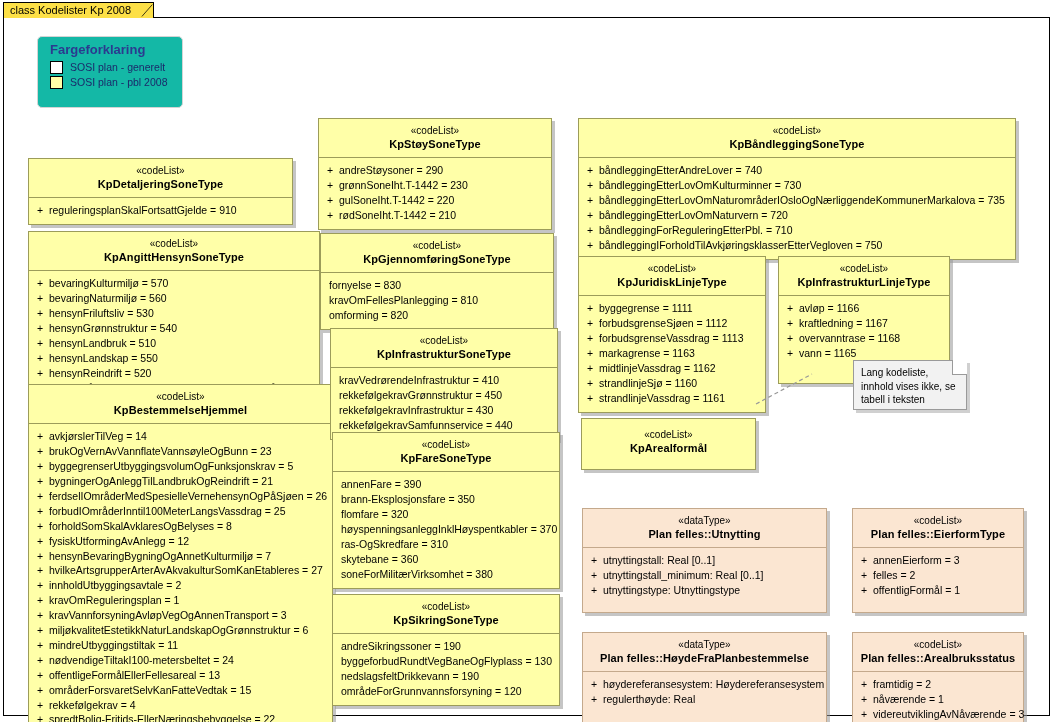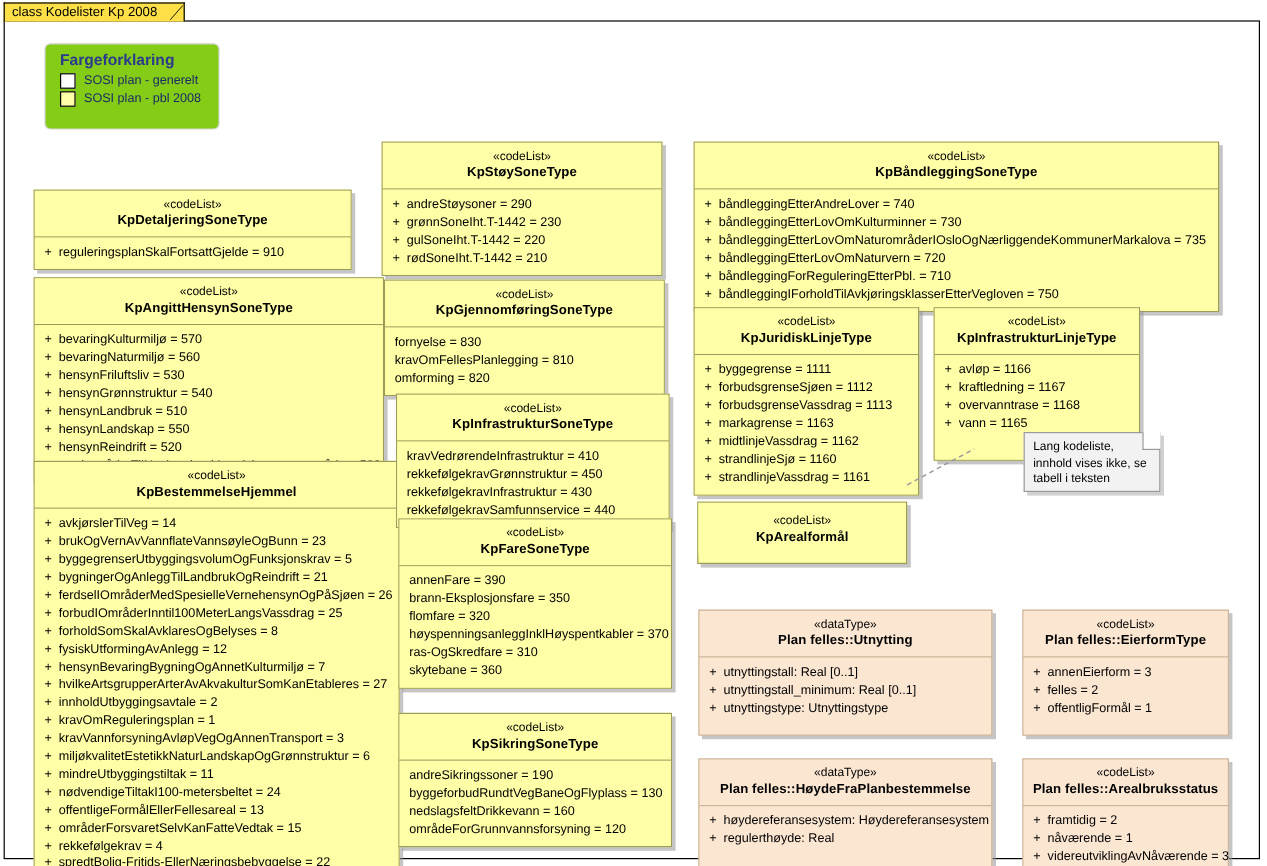--- a/index.html
+++ b/index.html
@@ -57,21 +57,21 @@
     pointer-events: none;
   }
 
   
   .legend {
     position: absolute;
     left: 37px;
     top: 36px;
     width: 146px;
     height: 72px;
-    background: #84cc16;
+    background: #14b8a6;
     border: 1px solid #d4d4d4;
     border-radius: 5px;
     box-sizing: border-box;
   }
   .legend-title {
     color: #2b3a8f;
     font-weight: bold;
     font-size: 13px;
     padding: 5px 0 3px 12px;
   }
@@ -453,41 +453,45 @@
           <span class="txt">høyspenningsanleggInklHøyspentkabler = 370</span>
         </div>
       <div class="attr noplus">
           <span class="vis"></span>
           <span class="txt">ras-OgSkredfare = 310</span>
         </div>
       <div class="attr noplus">
           <span class="vis"></span>
           <span class="txt">skytebane = 360</span>
         </div>
+      <div class="attr noplus">
+          <span class="vis"></span>
+          <span class="txt">soneForMilitærVirksomhet = 380</span>
+        </div>
     </div>
   </div>
 
   <div class="uml codelist" style="left:332px; top:554px; width:228px;">
     <div class="uml-head">
       <span class="stereo">«codeList»</span>
       <span class="cname">KpSikringSoneType</span>
     </div>
     <div class="uml-sep"></div>
     <div class="uml-body">
       <div class="attr noplus">
           <span class="vis"></span>
           <span class="txt">andreSikringssoner = 190</span>
         </div>
       <div class="attr noplus">
           <span class="vis"></span>
           <span class="txt">byggeforbudRundtVegBaneOgFlyplass = 130</span>
         </div>
       <div class="attr noplus">
           <span class="vis"></span>
-          <span class="txt">nedslagsfeltDrikkevann = 160</span>
+          <span class="txt">nedslagsfeltDrikkevann = 190</span>
         </div>
       <div class="attr noplus">
           <span class="vis"></span>
           <span class="txt">områdeForGrunnvannsforsyning = 120</span>
         </div>
     </div>
   </div>
 
   <div class="uml codelist" style="left:578px; top:78px; width:438px;">
     <div class="uml-head">

